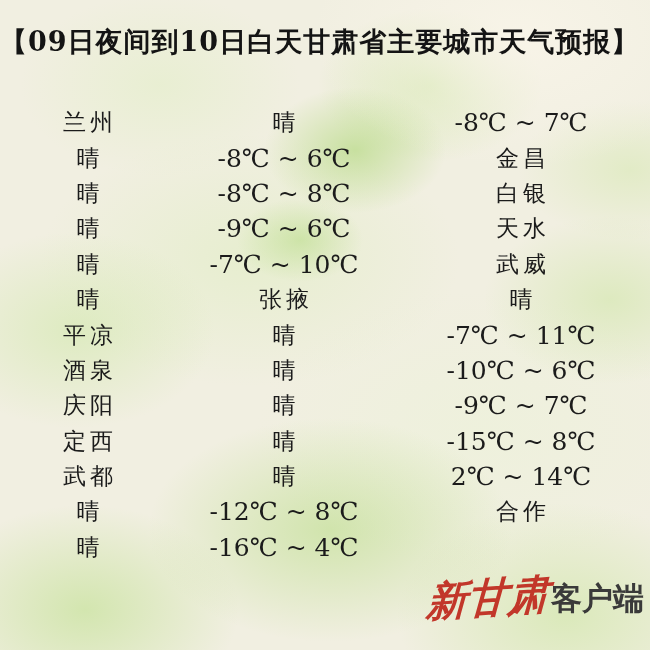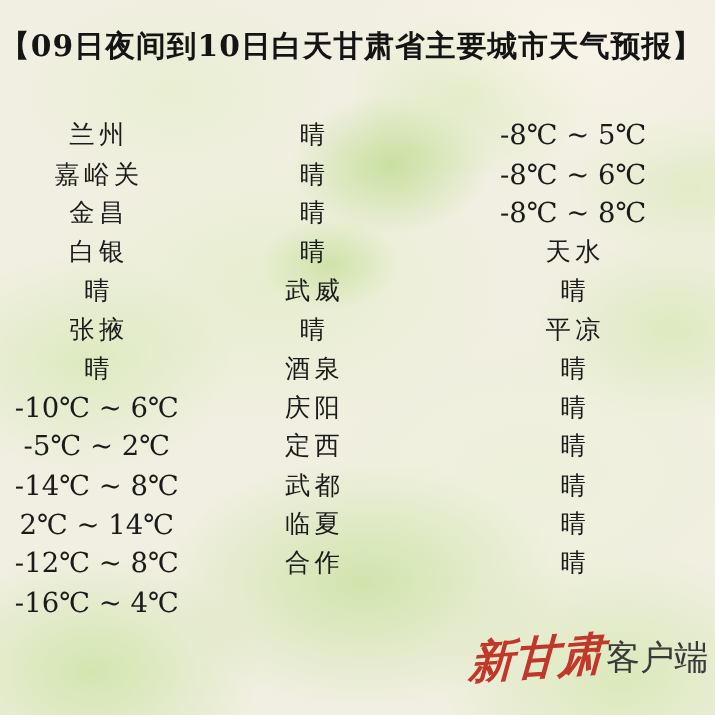--- a/index.html
+++ b/index.html
@@ -95,77 +95,78 @@
     font-style: italic;
     color: #c2372a;
     transform: rotate(-4deg) skewX(-6deg);
     margin-right: 2px;
     line-height: 1;
   }
 
   .logo .suffix {
     font-family: "DejaVu Sans", "Liberation Sans", sans-serif;
     font-size: 31px;
-    font-weight: 400;
+    font-weight: 700;
     color: #3a3a3a;
     line-height: 1;
   }
 </style>
 </head>
 <body>
 
 <div class="poster">
 
   <div class="title">【09日夜间到10日白天甘肃省主要城市天气预报】</div>
 
   <div class="forecast-table">
   <div class="cell city">兰州</div>
   <div class="cell weather">晴</div>
-  <div class="cell temp">-8℃ ~ 5℃</div>
+  <div class="cell temp">-8℃ ~ 7℃</div>
 
-  <div class="cell city">嘉峪关</div>
   <div class="cell weather">晴</div>
   <div class="cell temp">-8℃ ~ 6℃</div>
 
   <div class="cell city">金昌</div>
   <div class="cell weather">晴</div>
   <div class="cell temp">-8℃ ~ 8℃</div>
 
   <div class="cell city">白银</div>
   <div class="cell weather">晴</div>
+  <div class="cell temp">-9℃ ~ 6℃</div>
 
   <div class="cell city">天水</div>
   <div class="cell weather">晴</div>
+  <div class="cell temp">-7℃ ~ 10℃</div>
 
   <div class="cell city">武威</div>
   <div class="cell weather">晴</div>
 
   <div class="cell city">张掖</div>
   <div class="cell weather">晴</div>
 
   <div class="cell city">平凉</div>
   <div class="cell weather">晴</div>
+  <div class="cell temp">-7℃ ~ 11℃</div>
 
   <div class="cell city">酒泉</div>
   <div class="cell weather">晴</div>
   <div class="cell temp">-10℃ ~ 6℃</div>
 
   <div class="cell city">庆阳</div>
   <div class="cell weather">晴</div>
-  <div class="cell temp">-5℃ ~ 2℃</div>
+  <div class="cell temp">-9℃ ~ 7℃</div>
 
   <div class="cell city">定西</div>
   <div class="cell weather">晴</div>
-  <div class="cell temp">-14℃ ~ 8℃</div>
+  <div class="cell temp">-15℃ ~ 8℃</div>
 
   <div class="cell city">武都</div>
   <div class="cell weather">晴</div>
   <div class="cell temp">2℃ ~ 14℃</div>
 
-  <div class="cell city">临夏</div>
   <div class="cell weather">晴</div>
   <div class="cell temp">-12℃ ~ 8℃</div>
 
   <div class="cell city">合作</div>
   <div class="cell weather">晴</div>
   <div class="cell temp">-16℃ ~ 4℃</div>
 </div>
 
   <div class="logo">
     <span class="brand">新甘肃</span>

